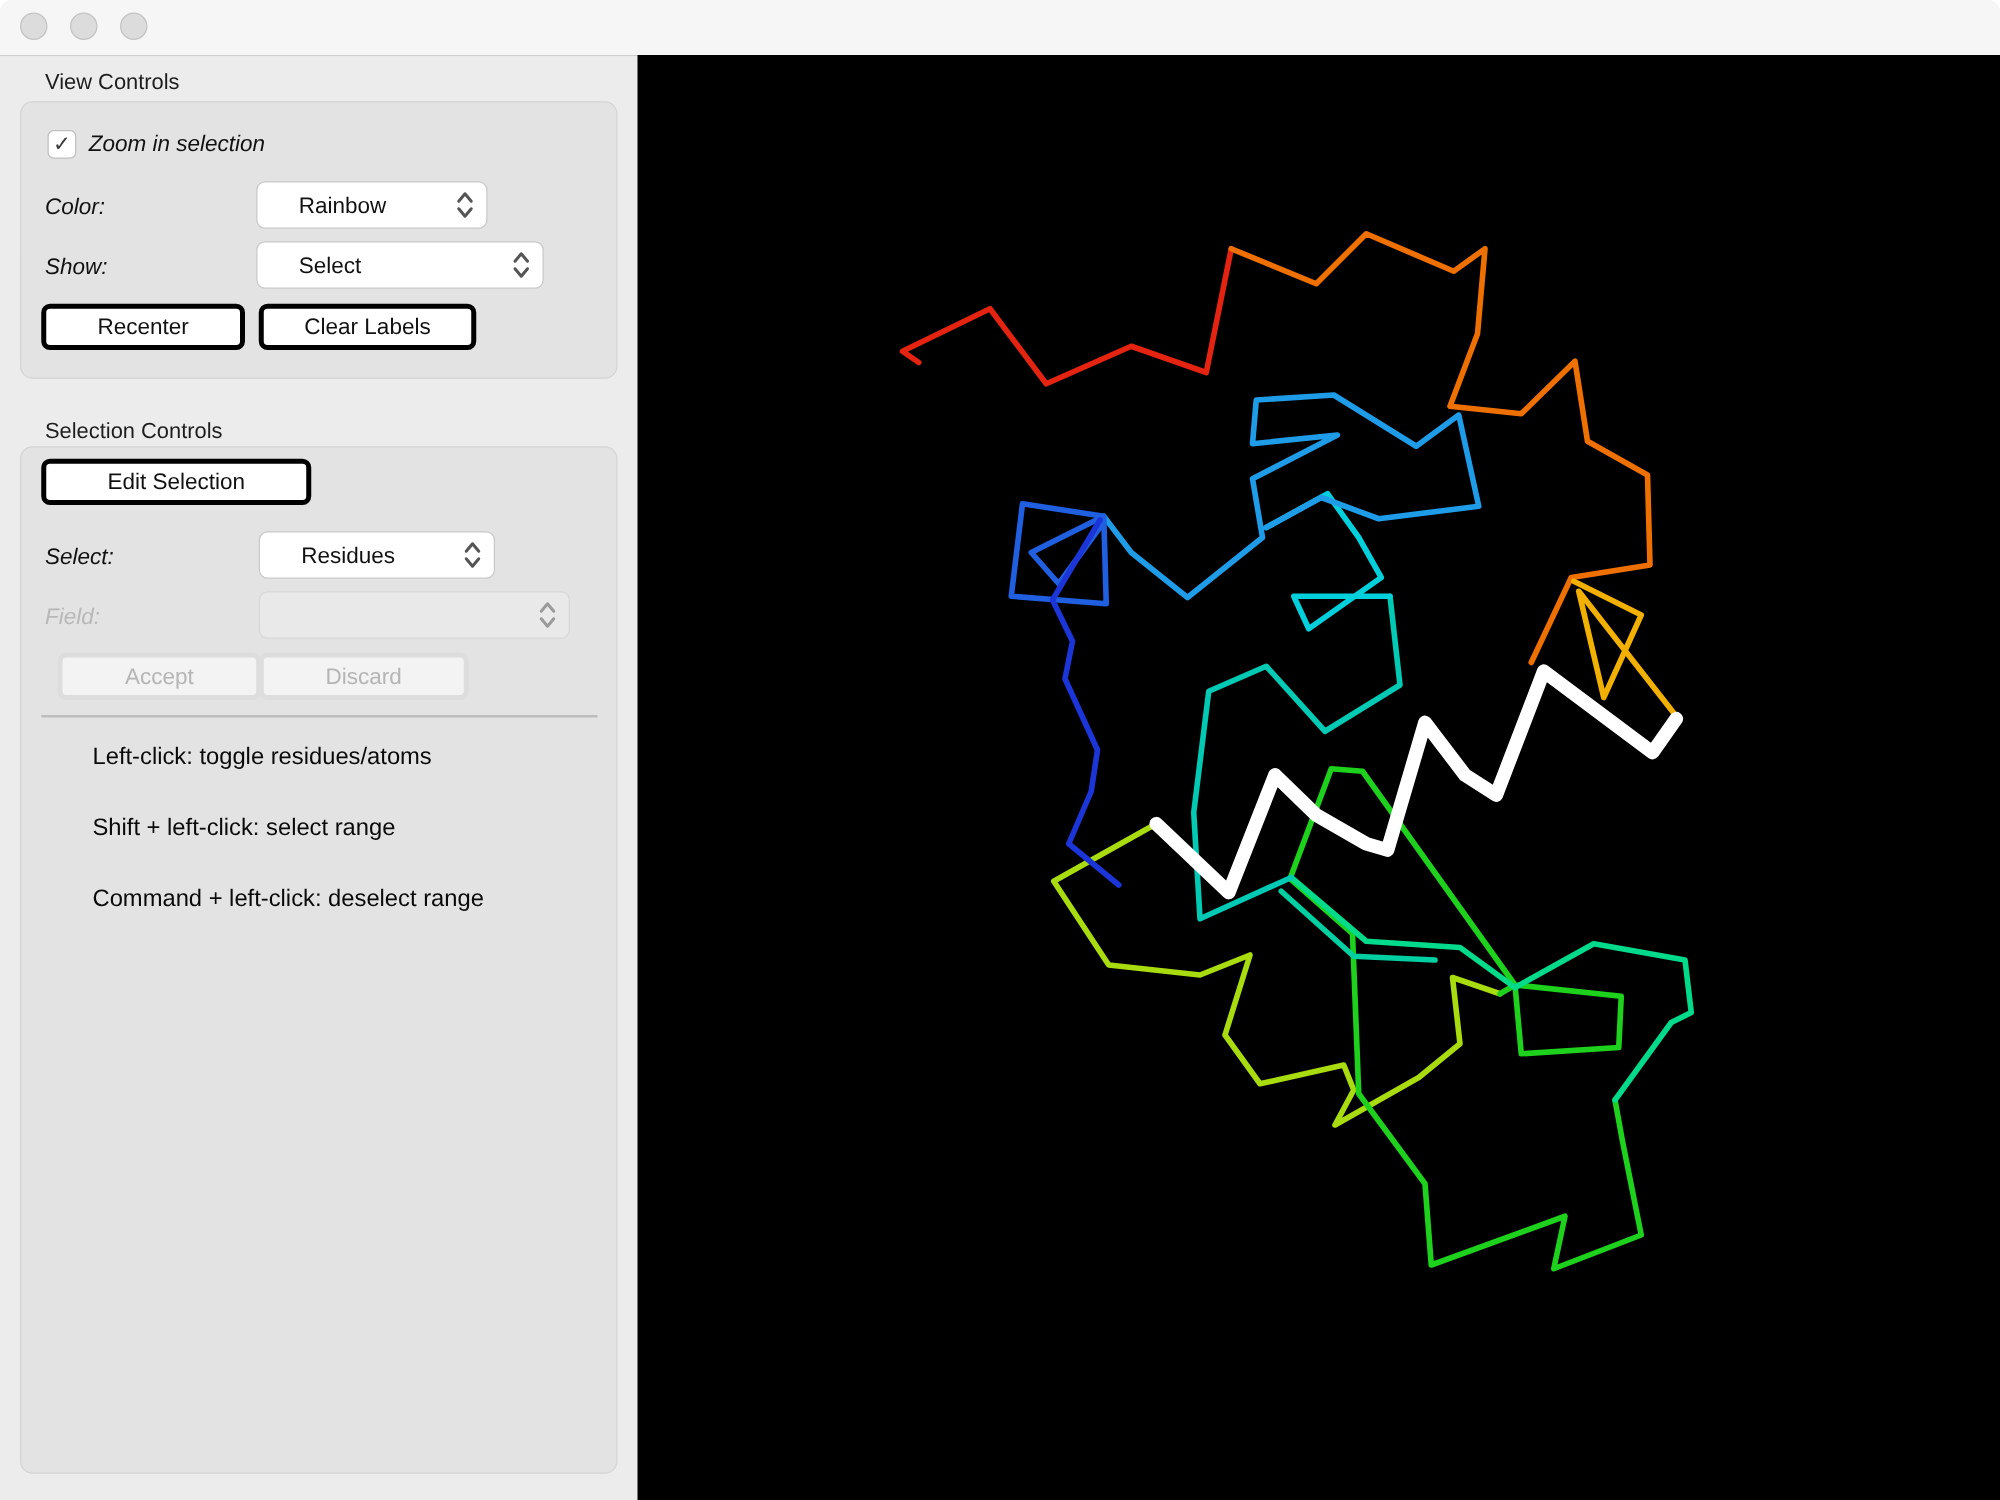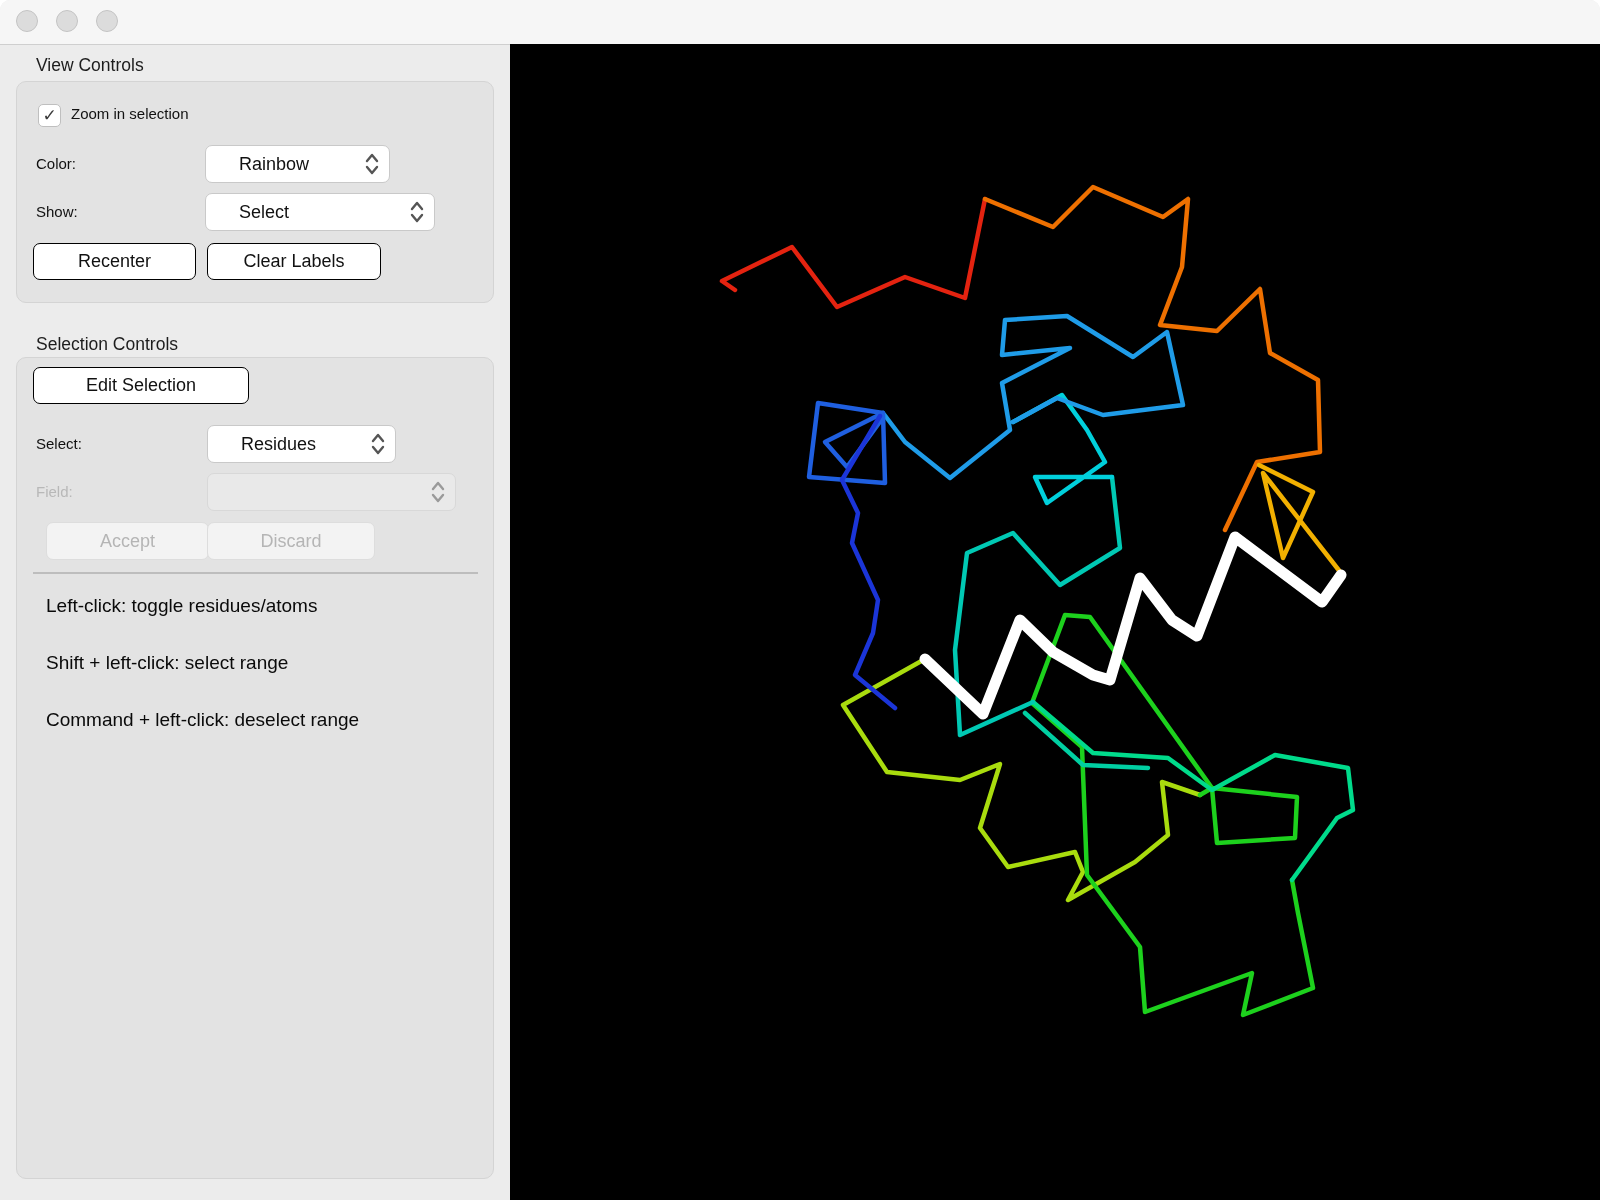--- a/index.html
+++ b/index.html
@@ -4,31 +4,31 @@
 <style>
   html,body{margin:0;padding:0;background:#ffffff;font-family:"Liberation Sans","DejaVu Sans",sans-serif;}
   #window{position:relative;width:1600px;height:1200px;background:#ececec;border-radius:10px 10px 0 0;overflow:hidden;}
   
   #titlebar{position:absolute;left:0;top:0;width:1600px;height:44px;background:#f6f6f6;border-bottom:1px solid #cfcfcf;}
   .traffic{position:absolute;top:10px;width:22px;height:22px;border-radius:50%;background:#dcdcdc;border:1px solid #c3c3c3;box-sizing:border-box;}
   
   #sidebar{position:absolute;left:0;top:45px;width:510px;height:1155px;background:#ececec;}
   .section-title{position:absolute;font-size:17.5px;color:#1d1d1d;}
   .groupbox{position:absolute;left:16px;width:478px;background:#e3e3e3;border:1px solid #d4d4d4;border-radius:10px;box-sizing:border-box;}
-  .label{position:absolute;font-size:15px;color:#111;}
+  .label{position:absolute;font-size:18px;color:#111;font-style:italic;}
   .label.disabled{color:#b8b8b8;}
-  .btn{position:absolute;height:37px;background:#ffffff;border:1px solid #000000;border-radius:7px;font-size:18px;color:#111;display:flex;align-items:center;justify-content:center;box-sizing:border-box;}
+  .btn{position:absolute;height:37px;background:#ffffff;border:4px solid #000000;border-radius:7px;font-size:18px;color:#111;display:flex;align-items:center;justify-content:center;box-sizing:border-box;}
   .btn.disabled{background:#f3f3f3;border-color:#dddddd;color:#b5b5b5;}
   .dropdown{position:absolute;height:38px;background:#ffffff;border:1px solid #c9c9c9;border-radius:7px;box-sizing:border-box;display:flex;align-items:center;}
   .dropdown.disabled{background:#e9e9e9;border-color:#d8d8d8;}
   .dropdown .dd-text{font-size:18px;color:#111;margin-left:33px;flex:1;}
   .dropdown .chevrons{width:14px;margin-right:10px;}
   .checkbox{position:absolute;width:23px;height:23px;background:#ffffff;border:1px solid #bfbfbf;border-radius:5px;box-sizing:border-box;display:flex;align-items:center;justify-content:center;font-size:17px;font-weight:bold;color:#3a3a3a;}
   .divider{position:absolute;height:2px;background:#bdbdbd;}
-  .helpline{position:absolute;font-size:19px;color:#0a0a0a;}
+  .helpline{position:absolute;font-size:19px;color:#0a0a0a;margin-left:28px;}
   
   #viewport{position:absolute;left:510px;top:44px;width:1090px;height:1156px;background:#000000;}
   #viewport svg{display:block;width:100%;height:100%;}
 </style>
 </head>
 <body>
 
 <div id="window">
 
   <div id="titlebar">

